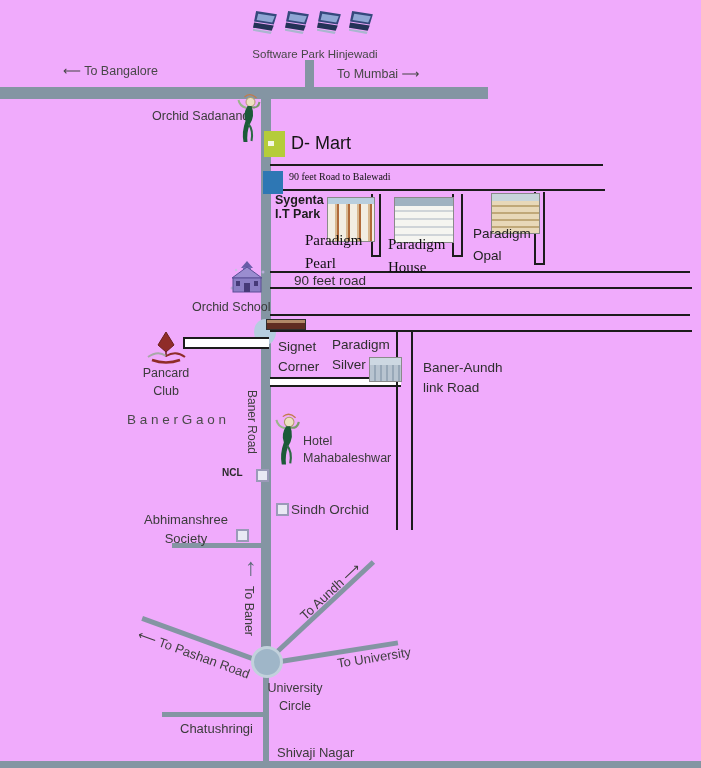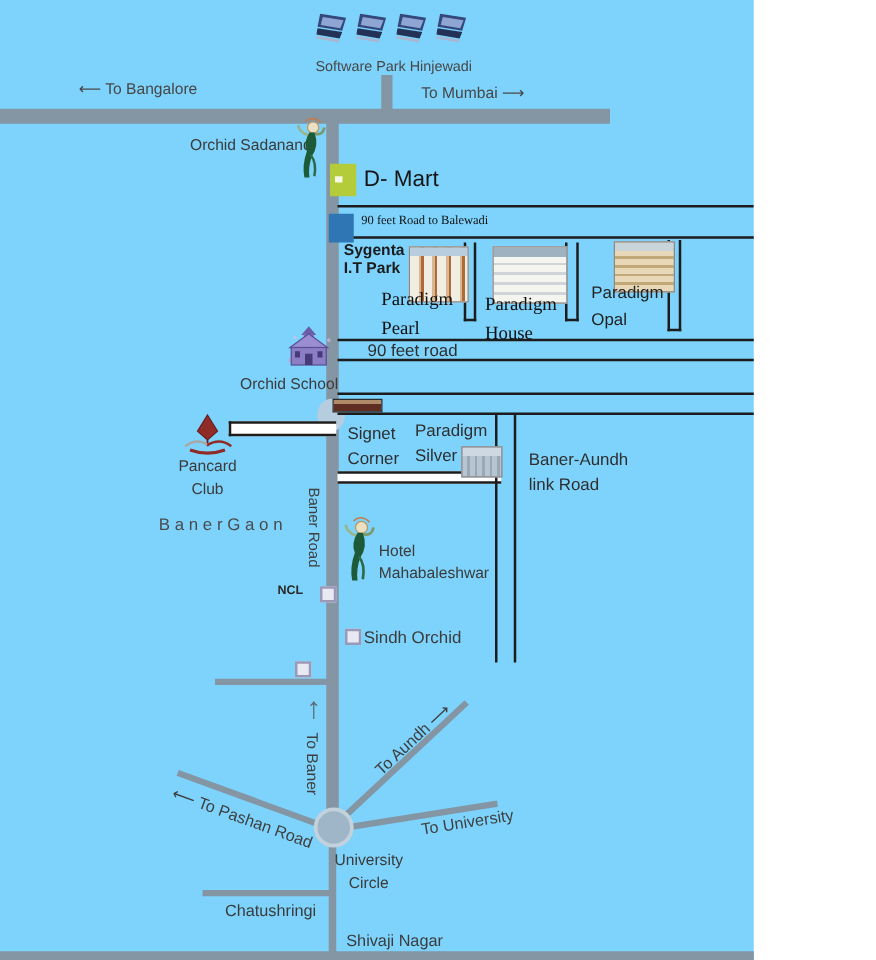--- a/index.html
+++ b/index.html
@@ -1,16 +1,16 @@
 <!DOCTYPE html>
 <html><head>
 <meta charset="utf-8">
 <style>
   html,body{margin:0;padding:0;background:#fff;}
-  .canvas{position:relative;width:603px;height:768px;background:#7dd3fc;overflow:hidden;
+  .canvas{position:relative;width:701px;height:768px;background:#f0abfc;overflow:hidden;
           font-family:"Liberation Sans",sans-serif;color:#3b3b3b;}
   .abs{position:absolute;}
   .road{position:absolute;background:#8495a3;z-index:1;}
   .hline{position:absolute;background:#1c1c1c;height:2px;z-index:3;}
   .vline{position:absolute;background:#1c1c1c;width:2px;z-index:3;}
   .label{position:absolute;white-space:pre-line;line-height:1.3;z-index:5;}
   .serif{font-family:"Liberation Serif","DejaVu Serif",serif;color:#101010;}
   .sans-dark{color:#222;}
   .vert{writing-mode:vertical-rl;}
   .photo{position:absolute;border:1px solid #8a8a8a;z-index:4;}
@@ -163,20 +163,22 @@
     <path d="M16 12 Q11 20 14 27 Q10 38 12 48 L16 48 Q15 39 18 31 Q24 22 20 12 Z" fill="#1c5a38"></path>
     <path d="M17 30 Q22 36 20 47" stroke="#2d6a45" stroke-width="2" fill="none"></path>
   </svg>
   <div class="label" style="left:303px;top:433px;font-size:12.5px;line-height:1.35;">Hotel
 Mahabaleshwar</div>
 
   <div class="label" style="left:222px;top:466px;font-size:10px;font-weight:700;color:#2a2a2a;">NCL</div>
   <div class="sq-icon" style="left:256px;top:469px;"></div>
   <div class="sq-icon" style="left:276px;top:503px;"></div>
   <div class="label" style="left:291px;top:501px;font-size:13.5px;">Sindh Orchid</div>
+  <div class="label" style="left:136px;top:511px;width:100px;text-align:center;font-size:13px;line-height:1.45;">Abhimanshree
+Society</div>
   <div class="sq-icon" style="left:236px;top:529px;"></div>
 
   <div class="label" style="left:245px;top:551px;font-size:24px;color:#5a6a76;z-index:5;">↑</div>
   <div class="label vert" style="left:241px;top:586px;height:68px;font-size:12.5px;color:#3f3f3f;">To Baner</div>
 
   <div class="label" style="left:297px;top:612px;font-size:13px;color:#3f3f3f;transform:rotate(-43deg);transform-origin:left top;">To Aundh  ⟶</div>
   <div class="label" style="left:141px;top:627px;font-size:13px;color:#3f3f3f;transform:rotate(20deg);transform-origin:left top;">⟵  To Pashan Road</div>
   <div class="label" style="left:336px;top:656px;font-size:13px;color:#3f3f3f;transform:rotate(-9deg);transform-origin:left top;">To University</div>
 
   <div class="abs" style="left:251px;top:646px;width:26px;height:26px;border-radius:50%;background:#9fb6c8;border:3px solid #c2d1dc;z-index:4;"></div>

